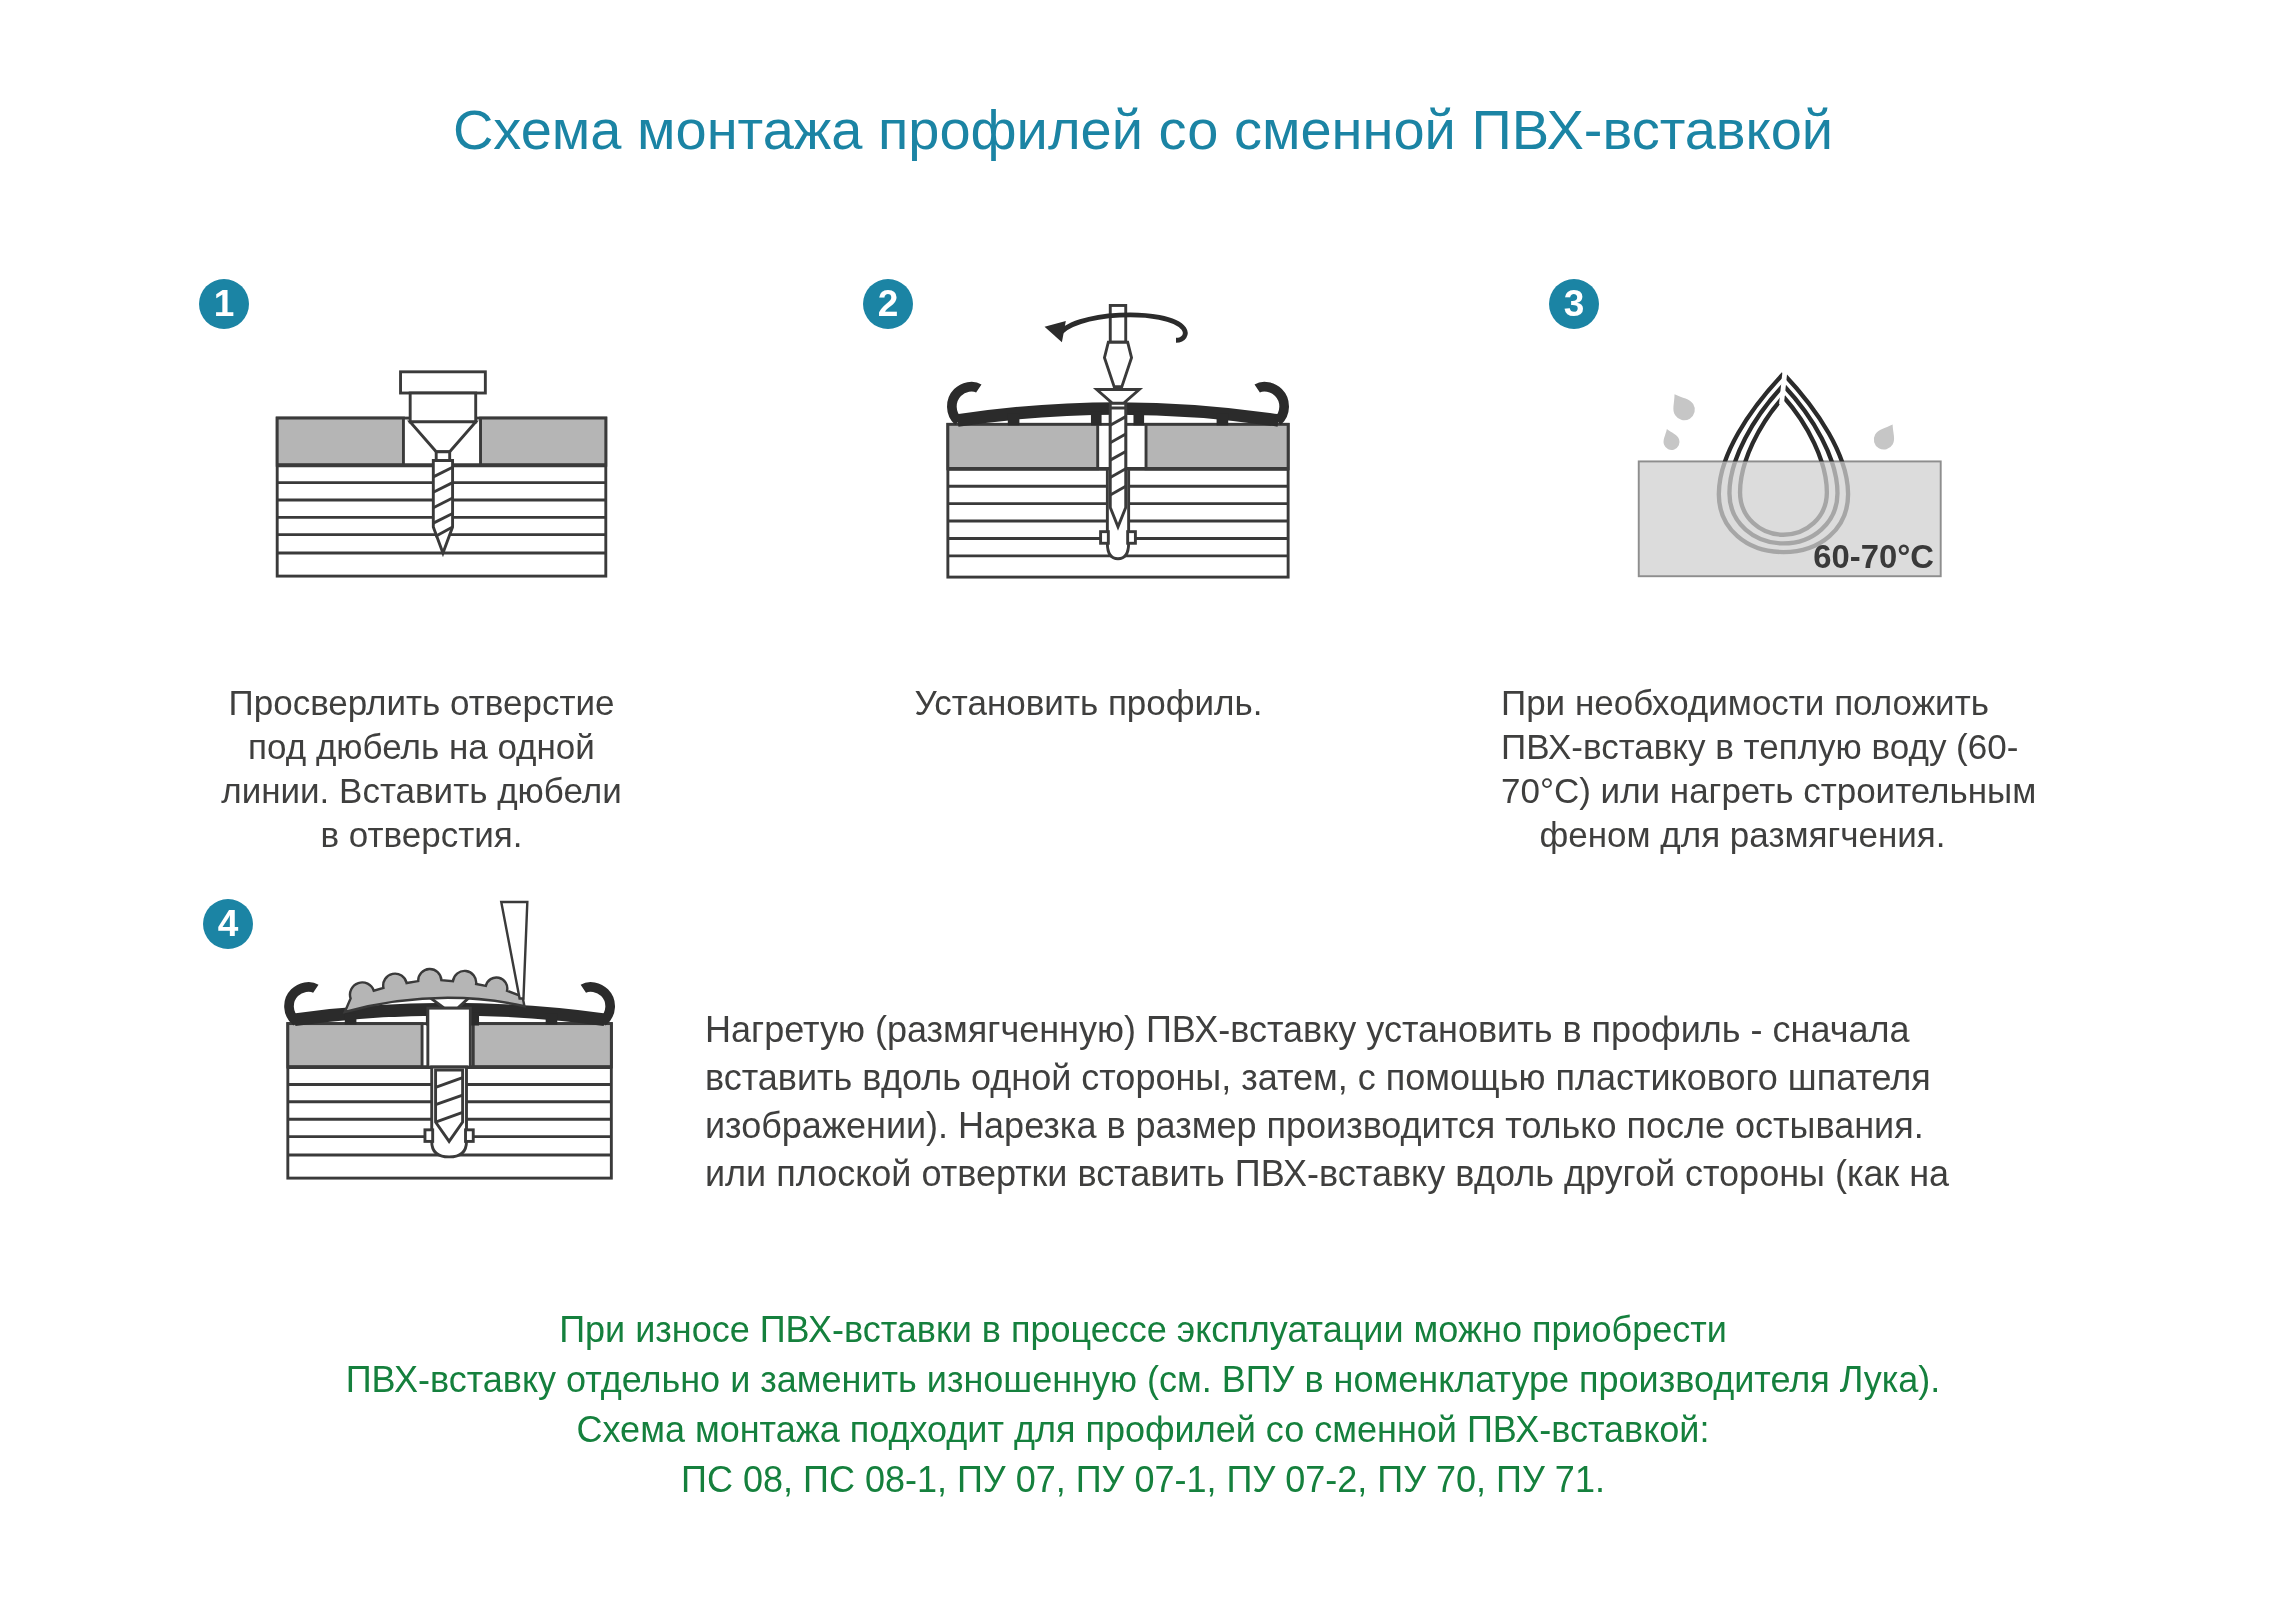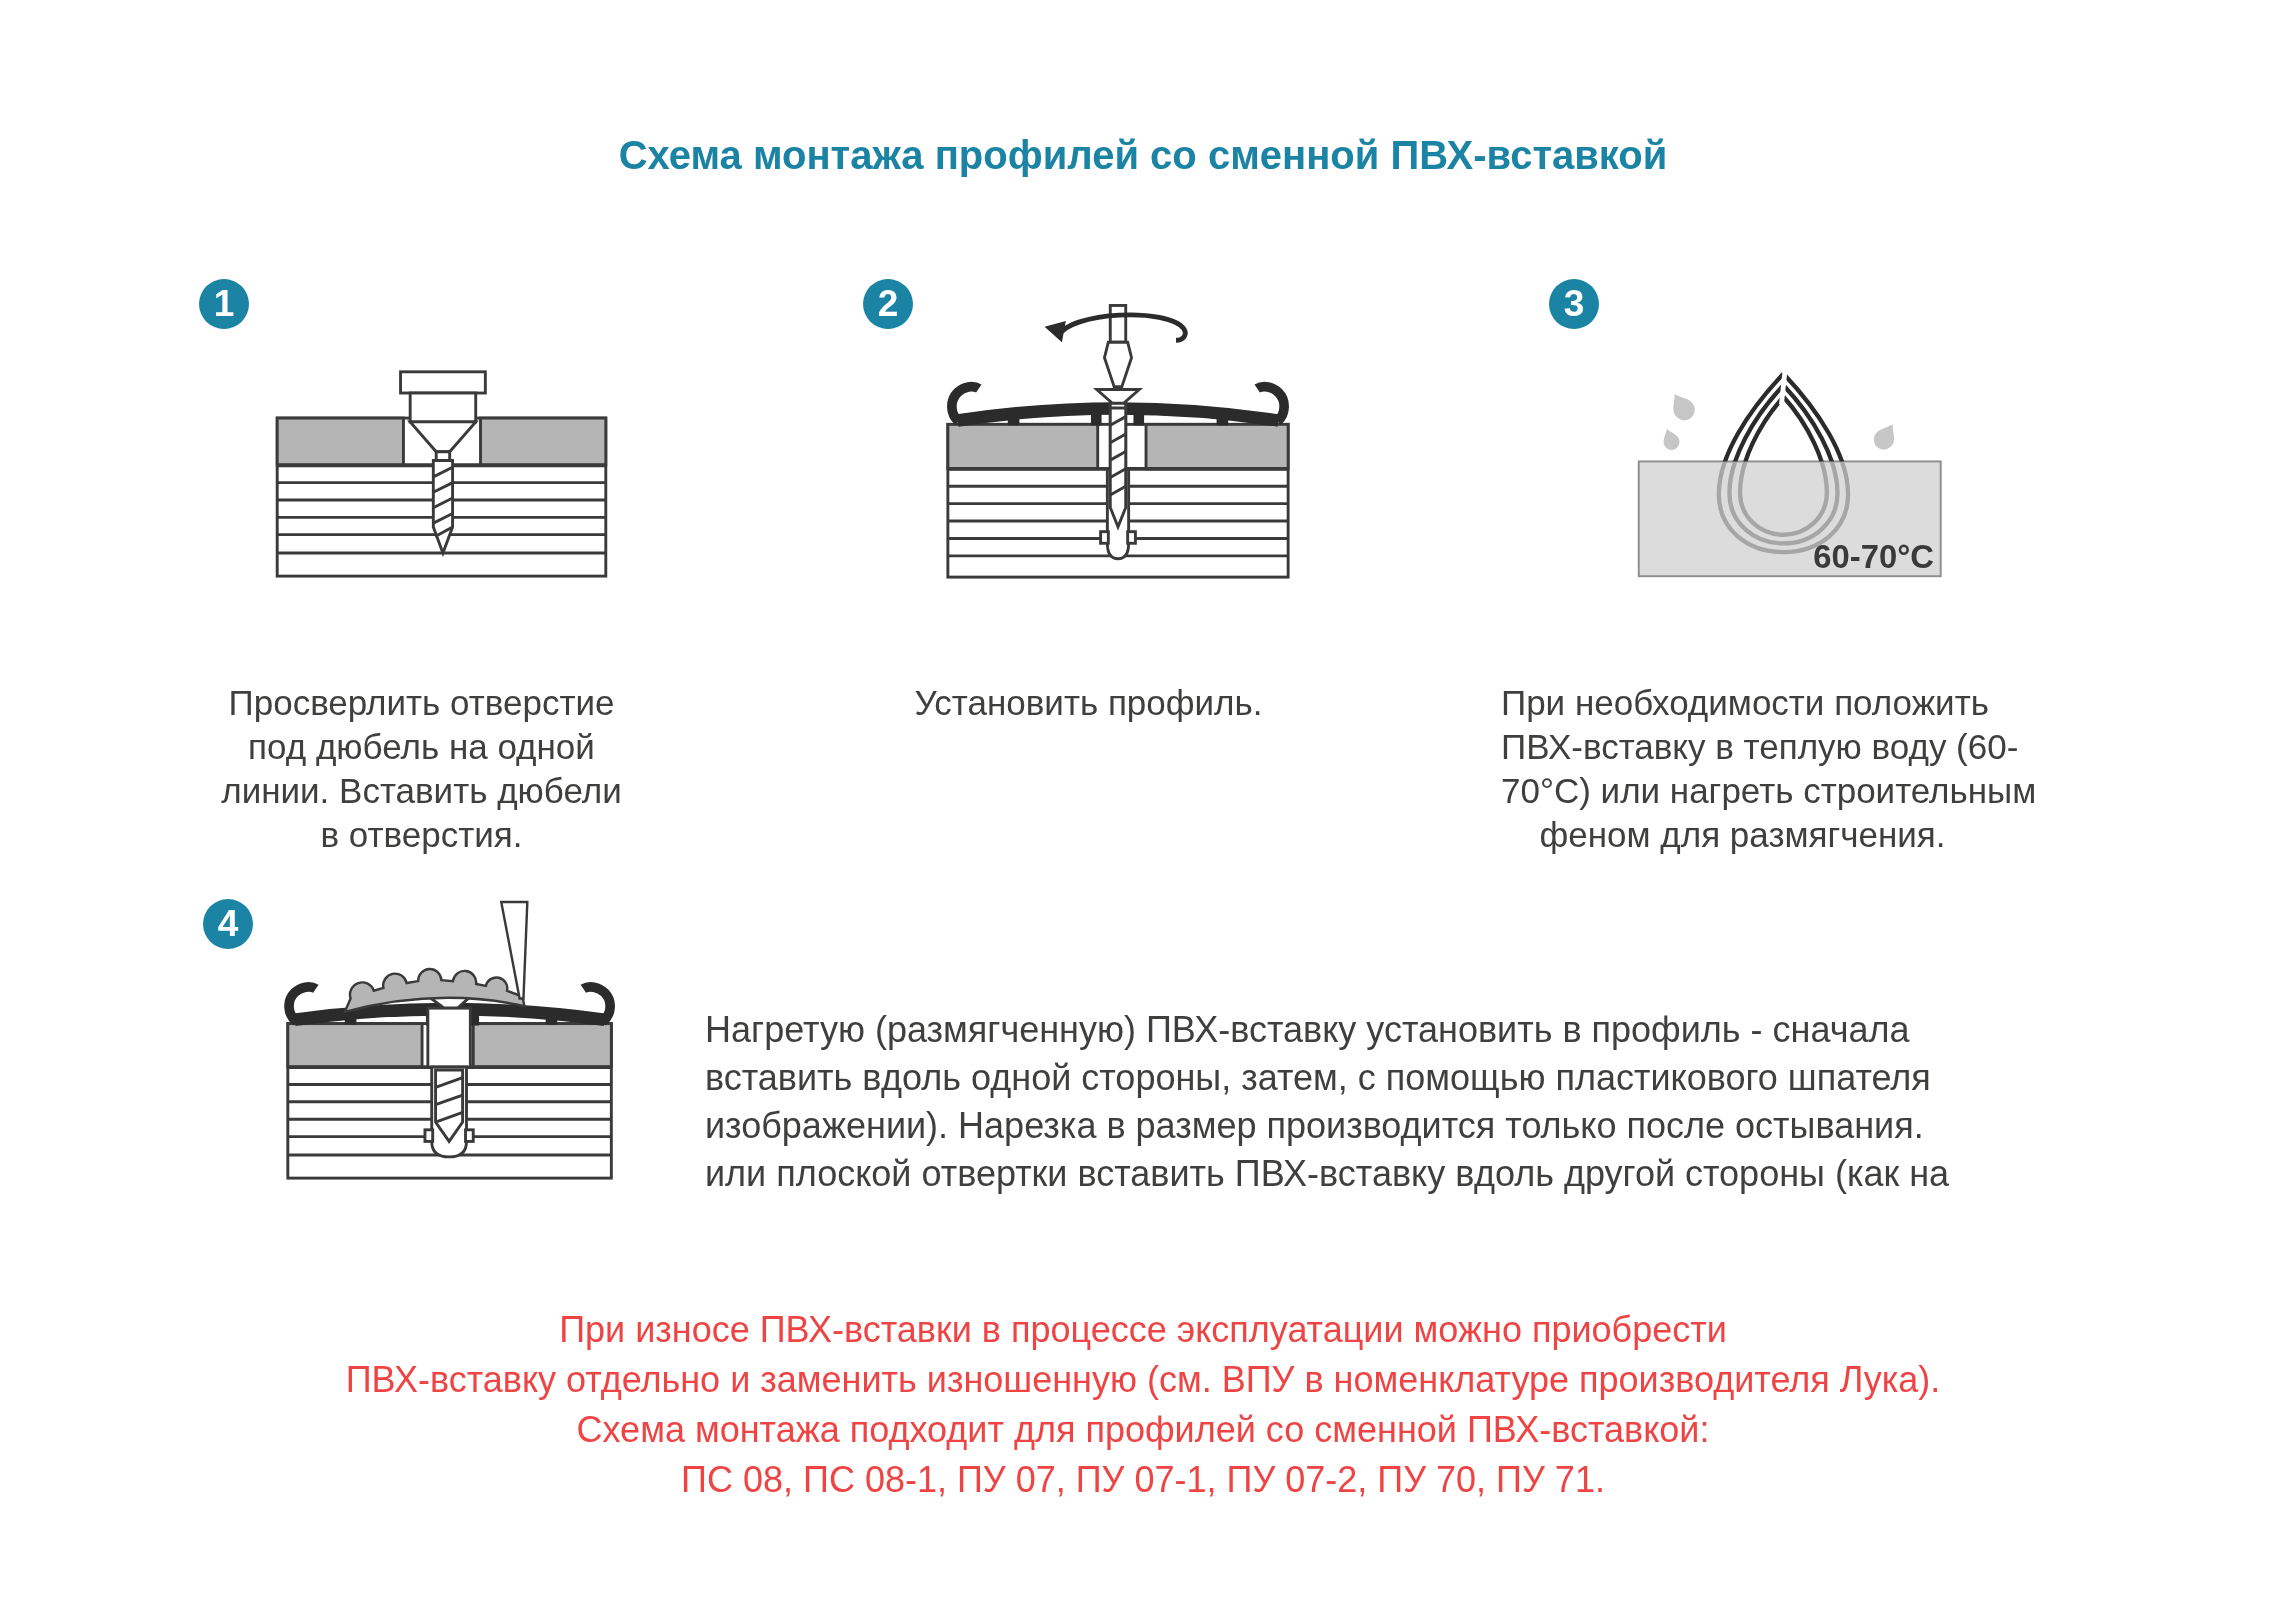--- a/index.html
+++ b/index.html
@@ -1,35 +1,35 @@
 <!DOCTYPE html>
 <html><head>
 <meta charset="utf-8">
 <style>
   html,body{margin:0;padding:0;background:#ffffff;}
   .page{
     position:relative;width:2286px;height:1601px;background:#ffffff;overflow:hidden;
     font-family:"Liberation Sans", sans-serif;color:#3f3f3e;
   }
   .title{
-    position:absolute;left:0;top:120px;width:100%;margin:0;
-    text-align:center;font-size:40px;line-height:70px;font-weight:700;color:#1b84a4;
+    position:absolute;left:0;top:95px;width:100%;margin:0;
+    text-align:center;font-size:56px;line-height:70px;font-weight:400;color:#1b84a4;
   }
   .badge{
     position:absolute;width:50px;height:50px;border-radius:50%;
     background:#1b84a4;color:#ffffff;font-weight:700;font-size:37px;
     display:flex;align-items:center;justify-content:center;
   }
   .illus{position:absolute;}
   .caption{position:absolute;text-align:center;font-size:35px;line-height:44px;color:#3f3f3e;}
   .caption .cl{display:block;white-space:nowrap;}
   .caption-wide{position:absolute;font-size:36px;line-height:48px;color:#3f3f3e;}
   .caption-wide .cl{display:block;white-space:nowrap;}
   .footer{position:absolute;left:0;top:1305px;width:2286px;text-align:center;
-    font-size:36px;line-height:50px;color:#ef4444;}
+    font-size:36px;line-height:50px;color:#15803d;}
   .footer .cl{display:block;white-space:nowrap;}
   svg .outline{fill:#ffffff;stroke:#3a3a3a;stroke-width:3;}
   svg .grayfill{fill:#b5b5b5;stroke:#3a3a3a;stroke-width:3;}
   svg .black{fill:#2b2b2b;stroke:none;}
   svg .blackstroke{fill:none;stroke:#2b2b2b;}
   svg .thin{stroke:#3a3a3a;stroke-width:3;}
 </style>
 </head>
 <body>
 

